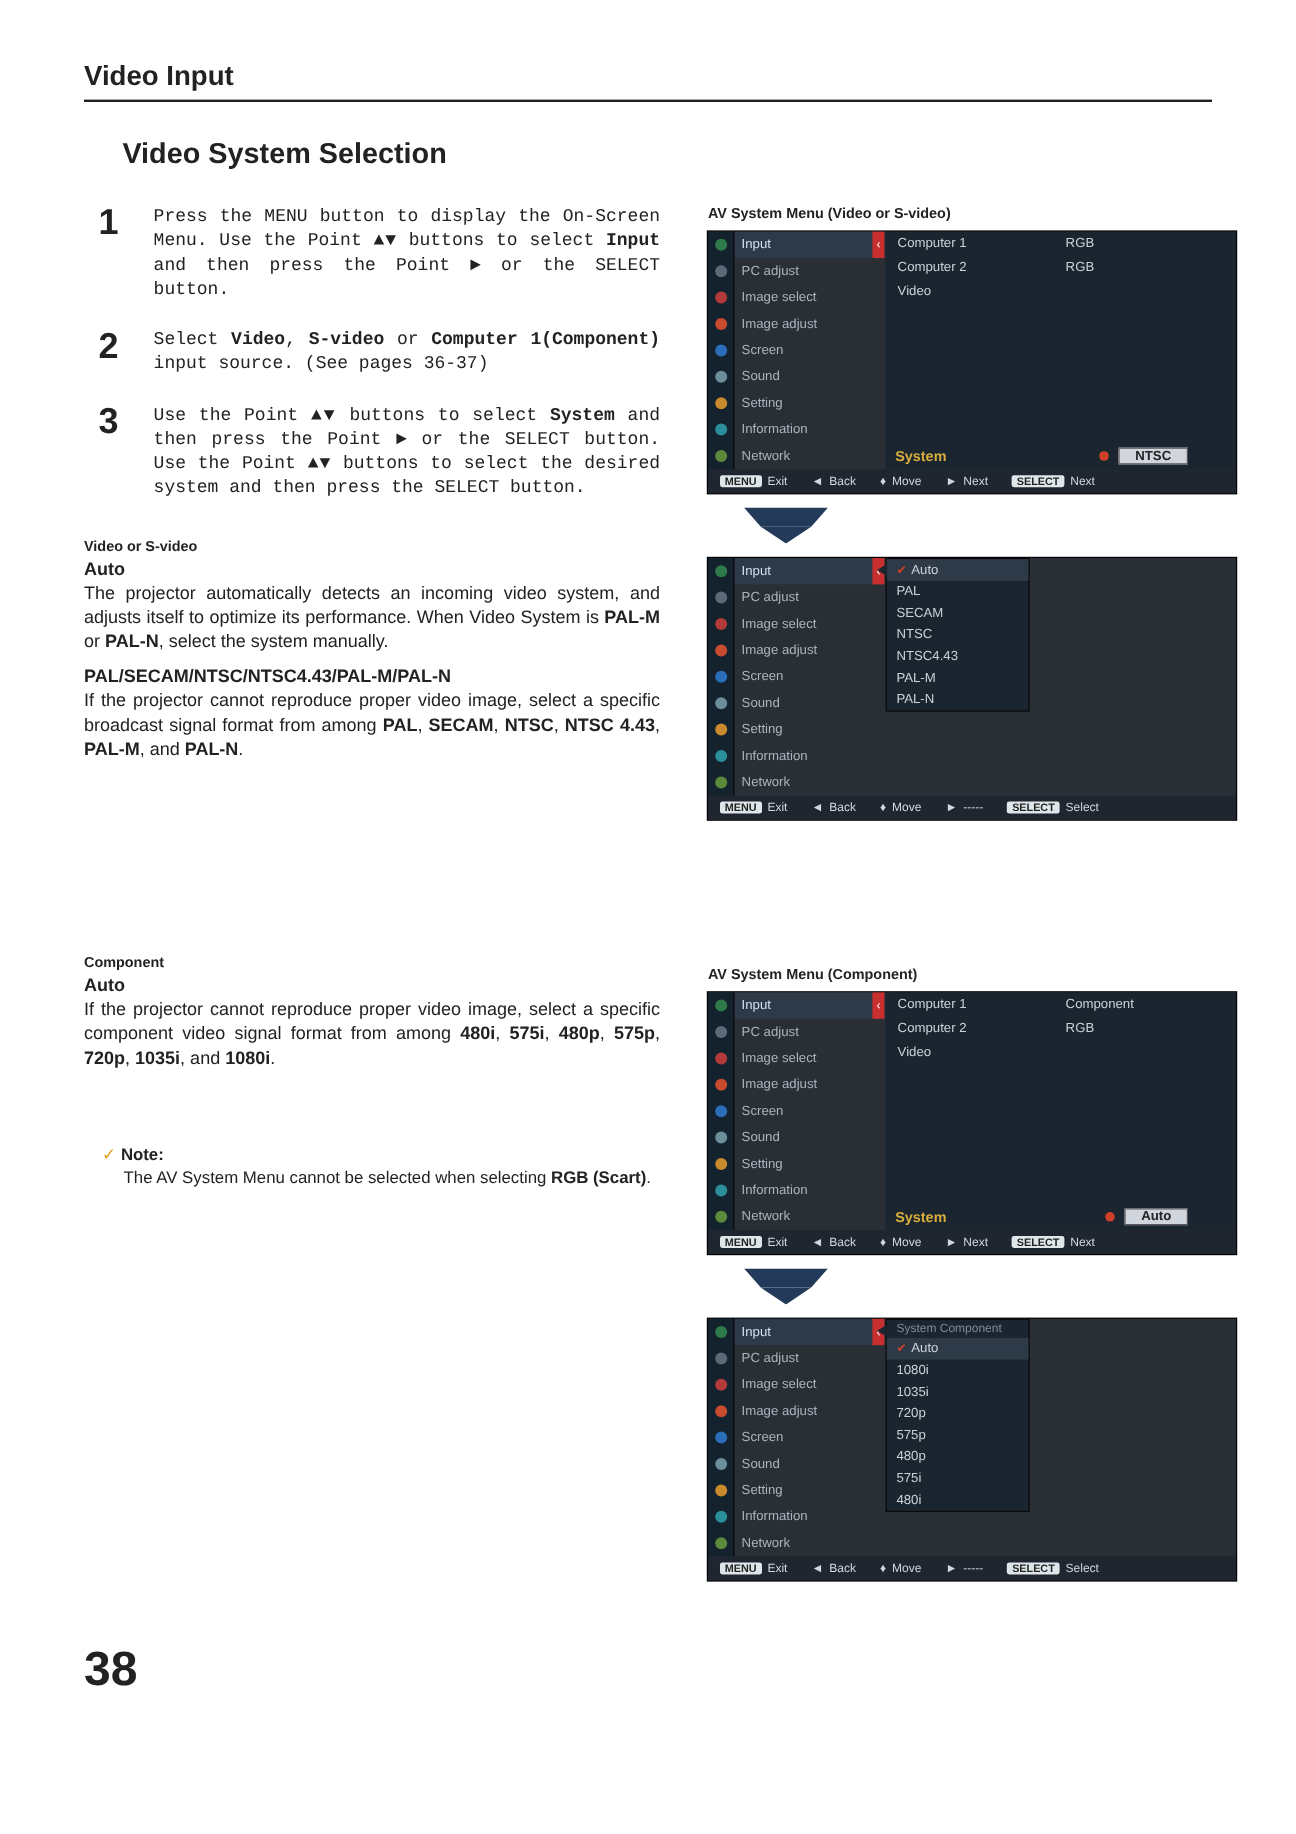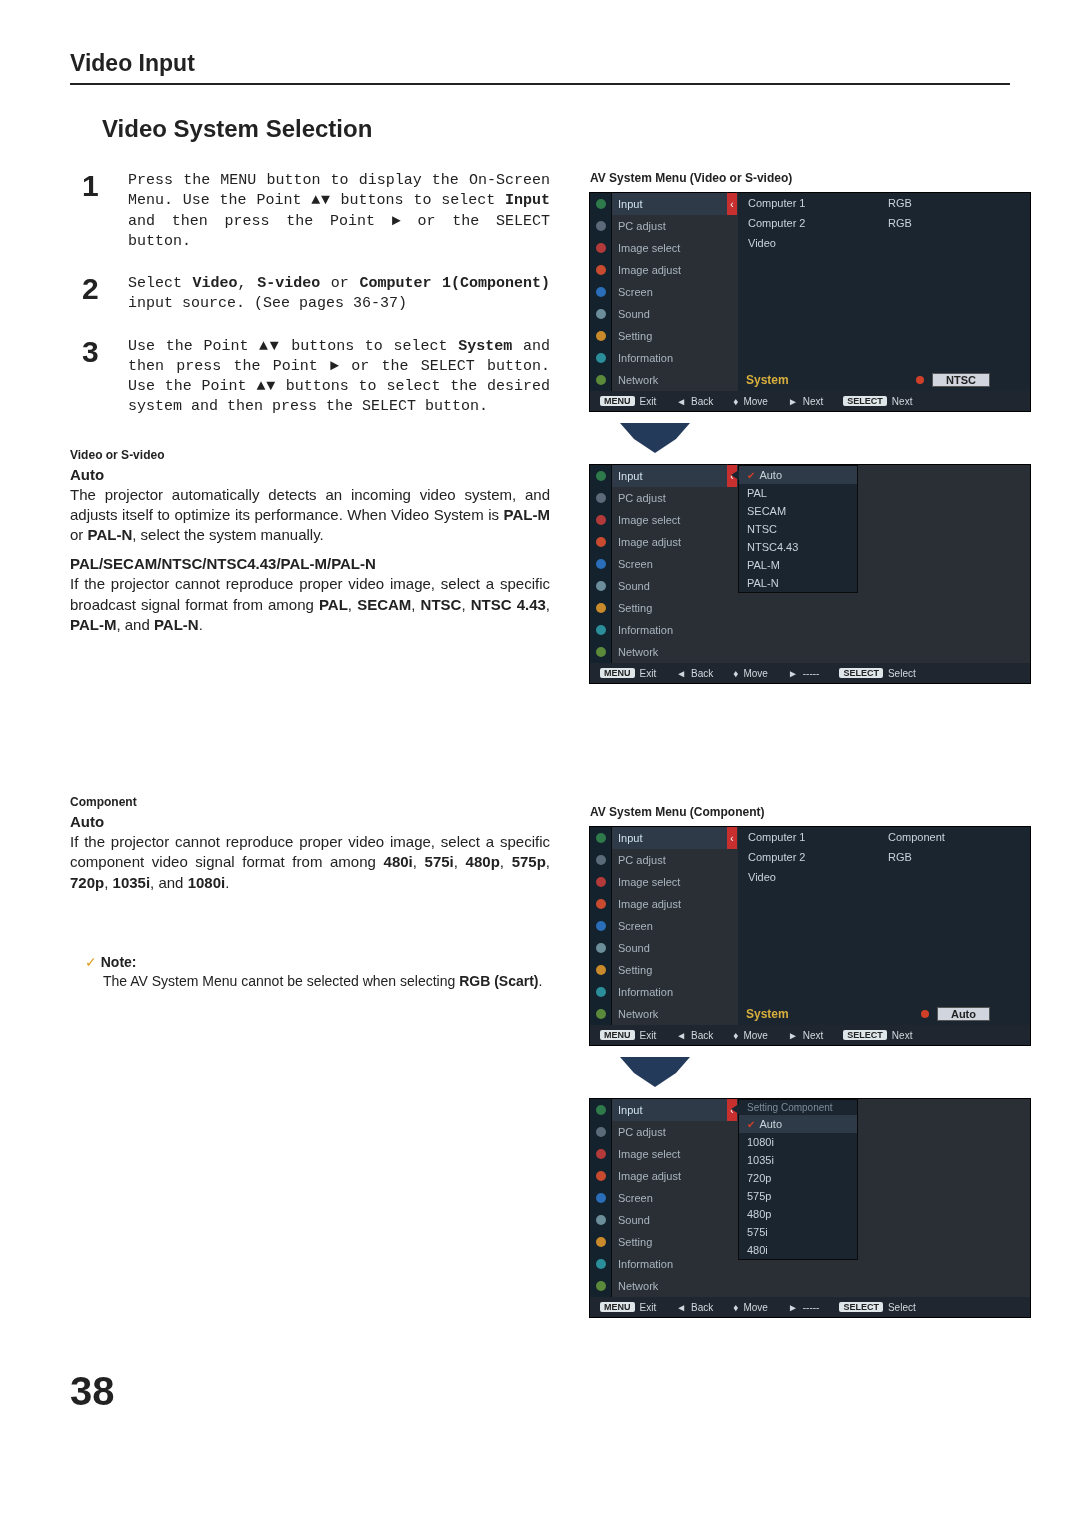--- a/index.html
+++ b/index.html
@@ -608,21 +608,21 @@
           </div>
           <div class="osm-row">
             <div class="osm-icon">
               <div class="icon-dot" style="background: rgb(90, 138, 58);"></div>
             </div>
             <div class="osm-label">Network</div>
           </div>
         </div>
       <div class="osm-dropdown" style="top:0;">
         <div class="osm-dropdown-tri"></div>
-        <div style="padding:2px 8px;font-size:10px;color:#7d8c98;">Setting Component</div>
+        <div style="padding:2px 8px;font-size:10px;color:#7d8c98;">System Component</div>
         <div id="osm-c2-dd">
             <div class="osm-dropdown-row sel">
               <span class="osm-dropdown-check">✔</span>
               <span>Auto</span>
             </div>
             <div class="osm-dropdown-row">
               <span>1080i</span>
             </div>
             <div class="osm-dropdown-row">
               <span>1035i</span>

